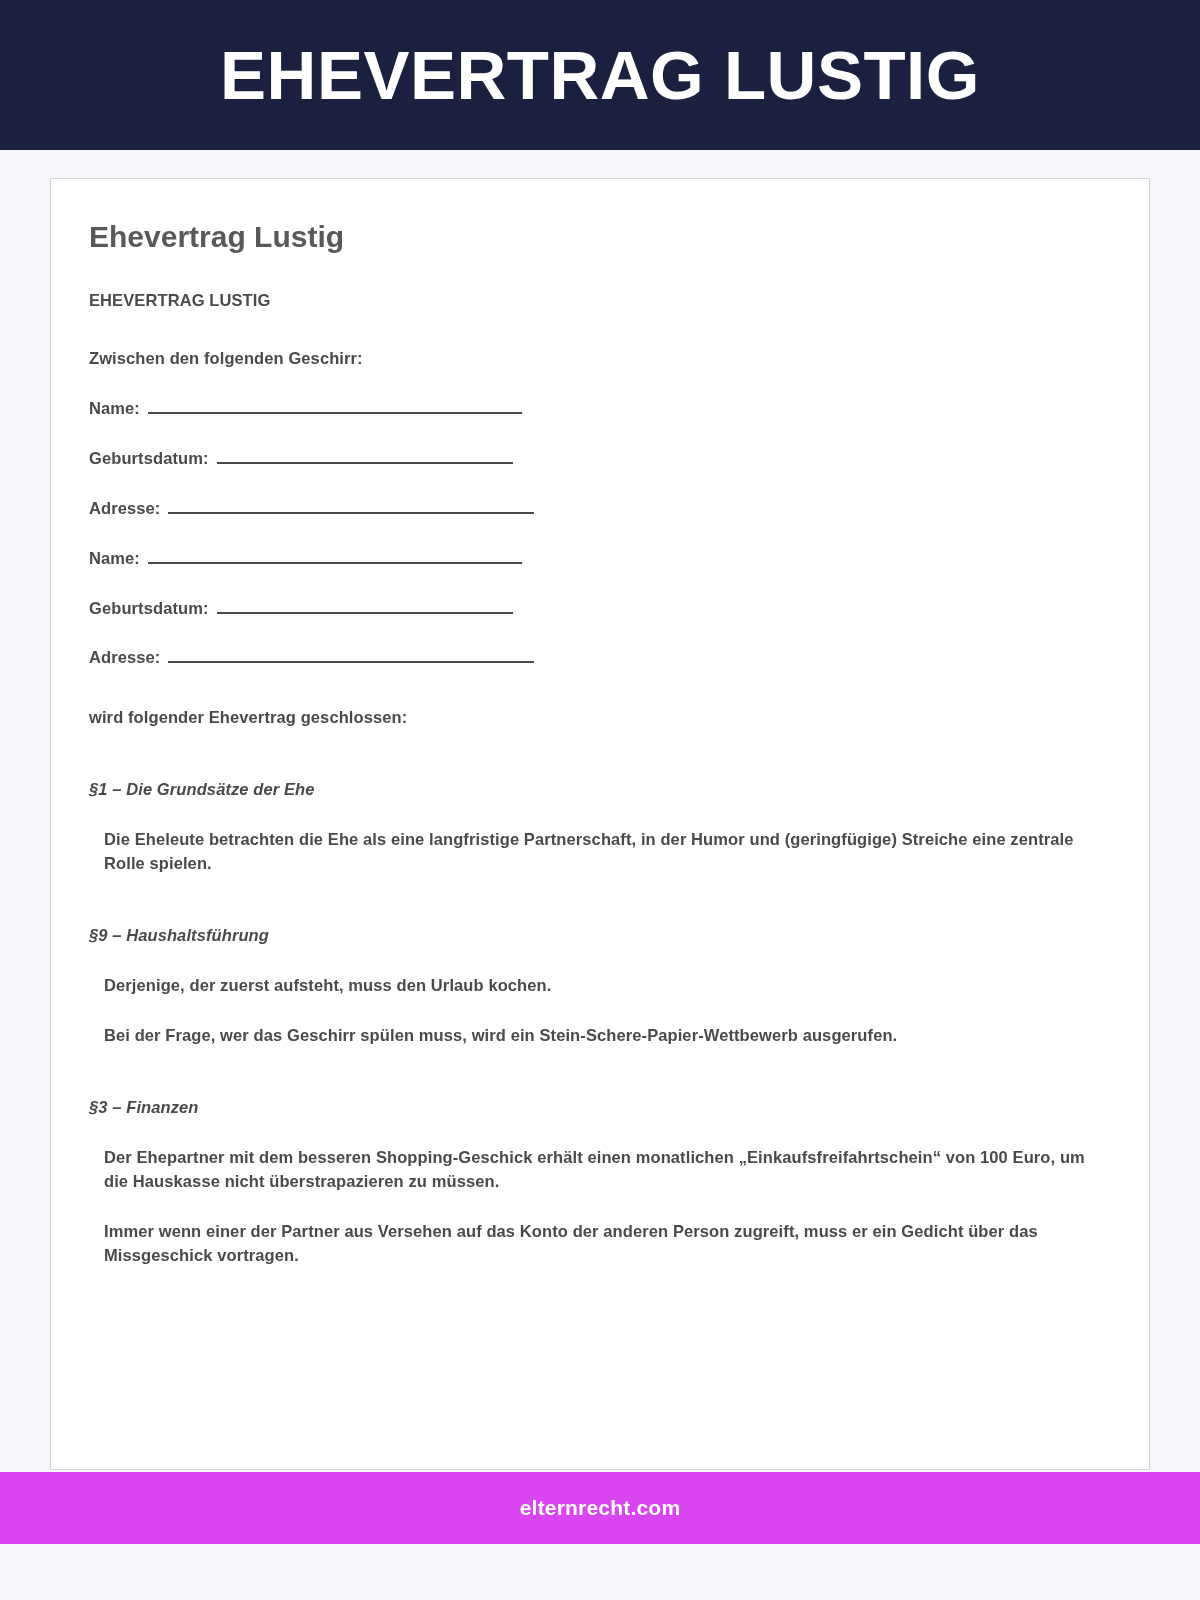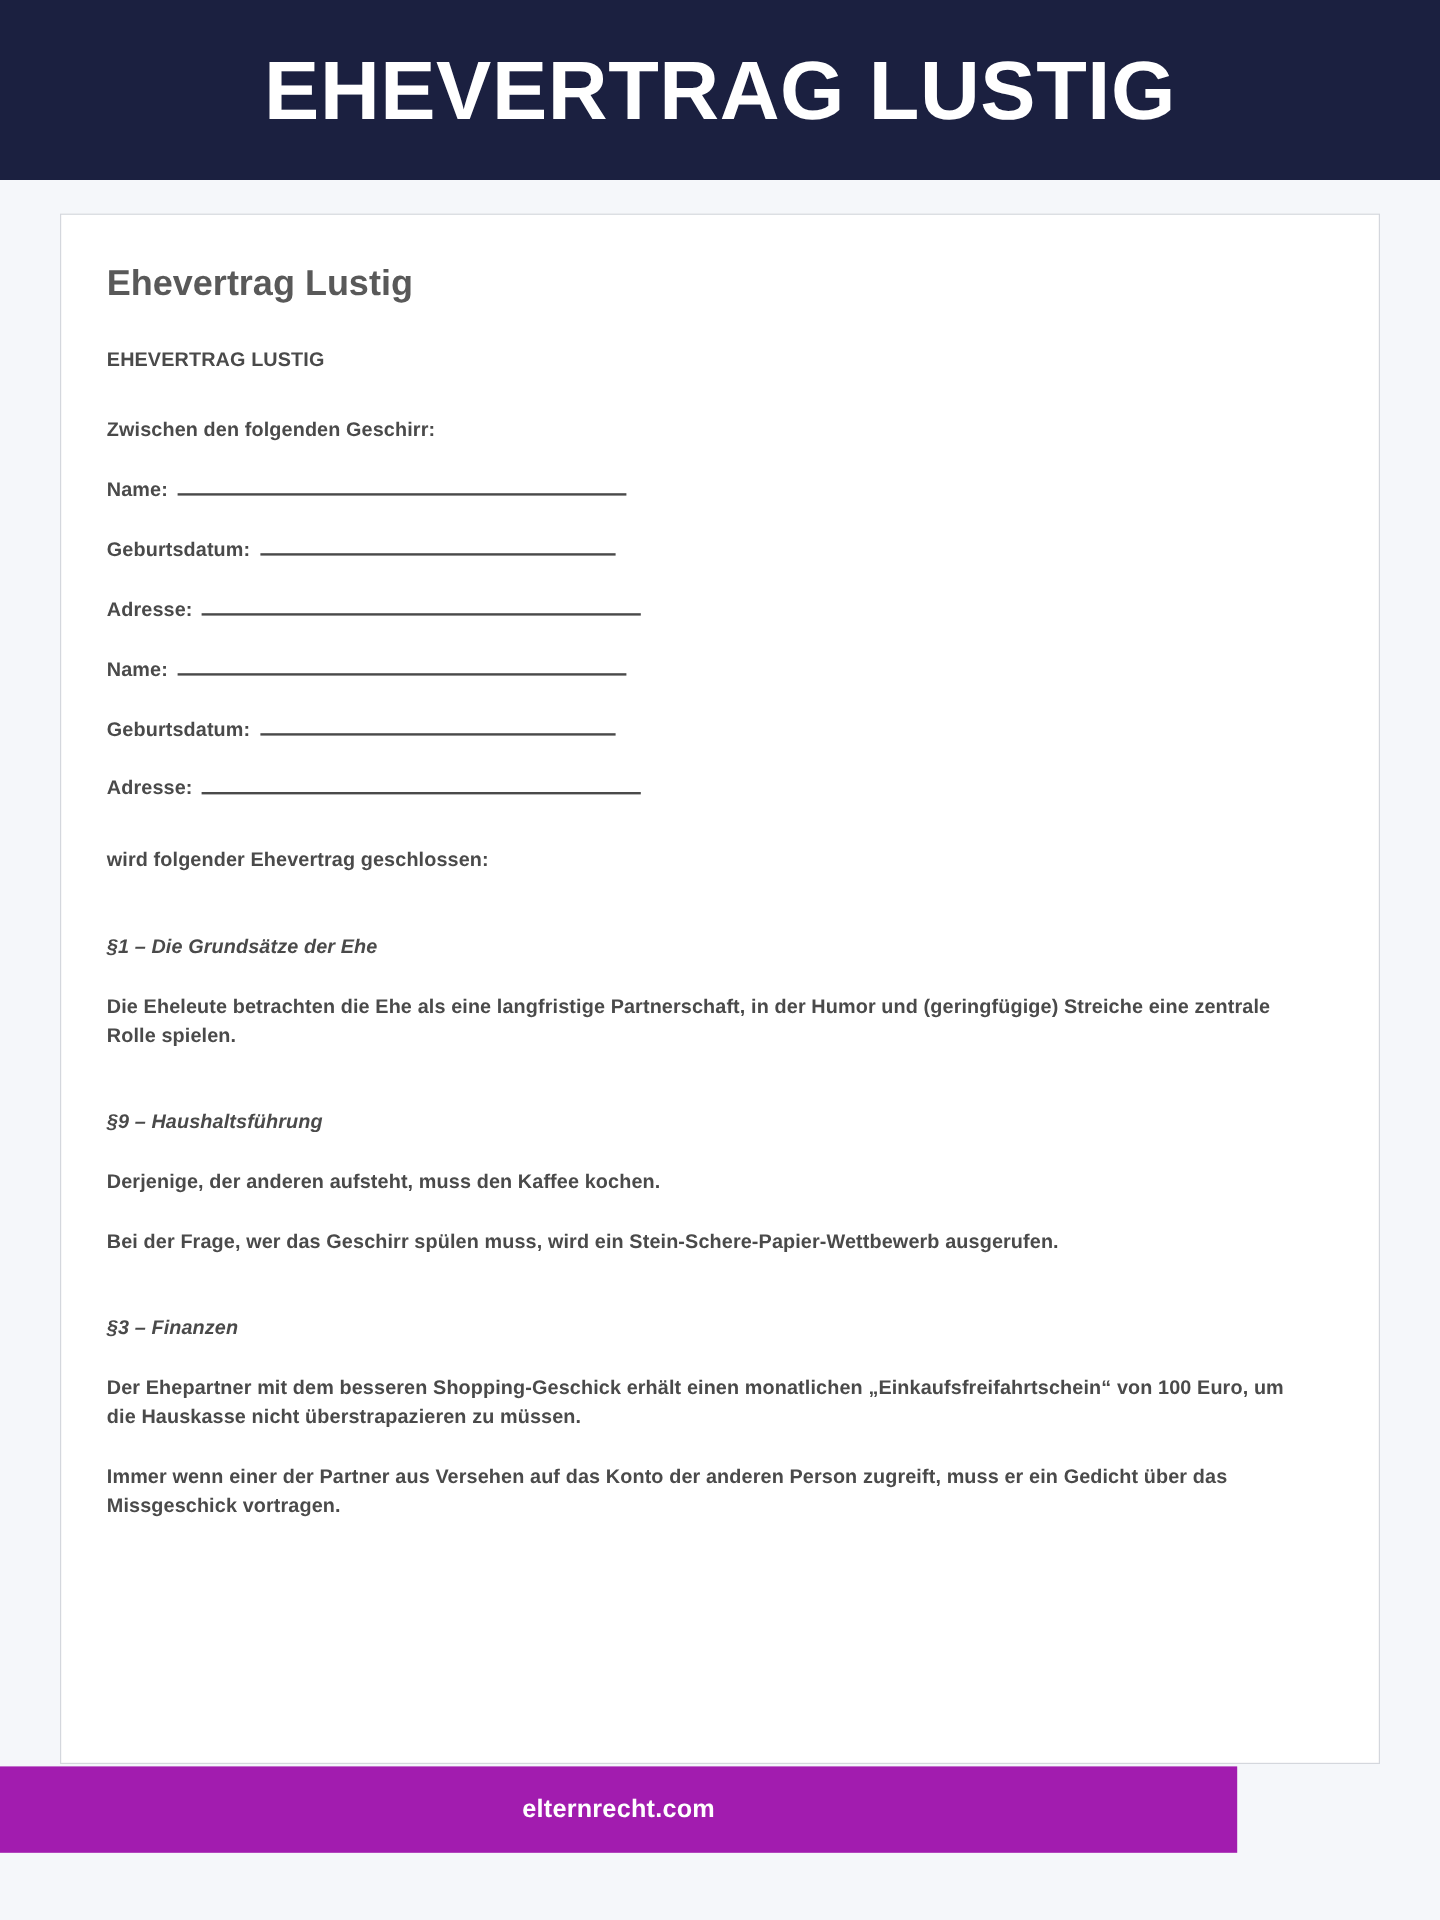--- a/index.html
+++ b/index.html
@@ -73,20 +73,21 @@
     margin-bottom: 34px;
   }
   .doc-line.section-heading {
     margin-top: 48px;
     margin-bottom: 26px;
     font-style: italic;
   }
   .doc-line.para {
     margin-bottom: 26px;
     max-width: 1000px;
+    margin-left: 15px;
   }
   .doc-line.spacer-before {
     margin-top: 36px;
   }
 
   
   .field-row {
     color: #4a4a4a;
     font-size: 16.5px;
     font-weight: bold;
@@ -104,23 +105,23 @@
     border-bottom: 2px solid #4a4a4a;
     height: 13px;
     margin-left: 8px;
   }
   .blank-name { width: 374px; }
   .blank-date { width: 296px; }
   .blank-addr { width: 366px; }
 
   
   .site-footer {
-    width: 1031px;
+    width: 1200px;
     height: 72px;
-    background: #a21caf;
+    background: #d946ef;
     display: flex;
     align-items: center;
     justify-content: center;
     box-sizing: border-box;
   }
   .site-footer-text {
     color: #ffffff;
     font-size: 21px;
     font-weight: bold;
     letter-spacing: 0.2px;
@@ -173,21 +174,21 @@
       <span class="field-label">Adresse:</span>
       <span class="blank-rule blank-addr"></span>
     </div>
 
     <p class="doc-line spacer-before">wird folgender Ehevertrag geschlossen:</p>
 
     <div id="sections-root">
         <p class="doc-line section-heading">§1 – Die Grundsätze der Ehe</p>
         <p class="doc-line para">Die Eheleute betrachten die Ehe als eine langfristige Partnerschaft, in der Humor und (geringfügige) Streiche eine zentrale Rolle spielen.</p>
         <p class="doc-line section-heading">§9 – Haushaltsführung</p>
-        <p class="doc-line para">Derjenige, der anderen aufsteht, muss den Kaffee kochen.</p>
+        <p class="doc-line para">Derjenige, der zuerst aufsteht, muss den Urlaub kochen.</p>
         <p class="doc-line para">Bei der Frage, wer das Geschirr spülen muss, wird ein Stein-Schere-Papier-Wettbewerb ausgerufen.</p>
         <p class="doc-line section-heading">§3 – Finanzen</p>
         <p class="doc-line para">Der Ehepartner mit dem besseren Shopping-Geschick erhält einen monatlichen „Einkaufsfreifahrtschein“ von 100 Euro, um die Hauskasse nicht überstrapazieren zu müssen.</p>
         <p class="doc-line para">Immer wenn einer der Partner aus Versehen auf das Konto der anderen Person zugreift, muss er ein Gedicht über das Missgeschick vortragen.</p>
       </div>
 
   </article>
 </main>
 
 <footer class="site-footer">

